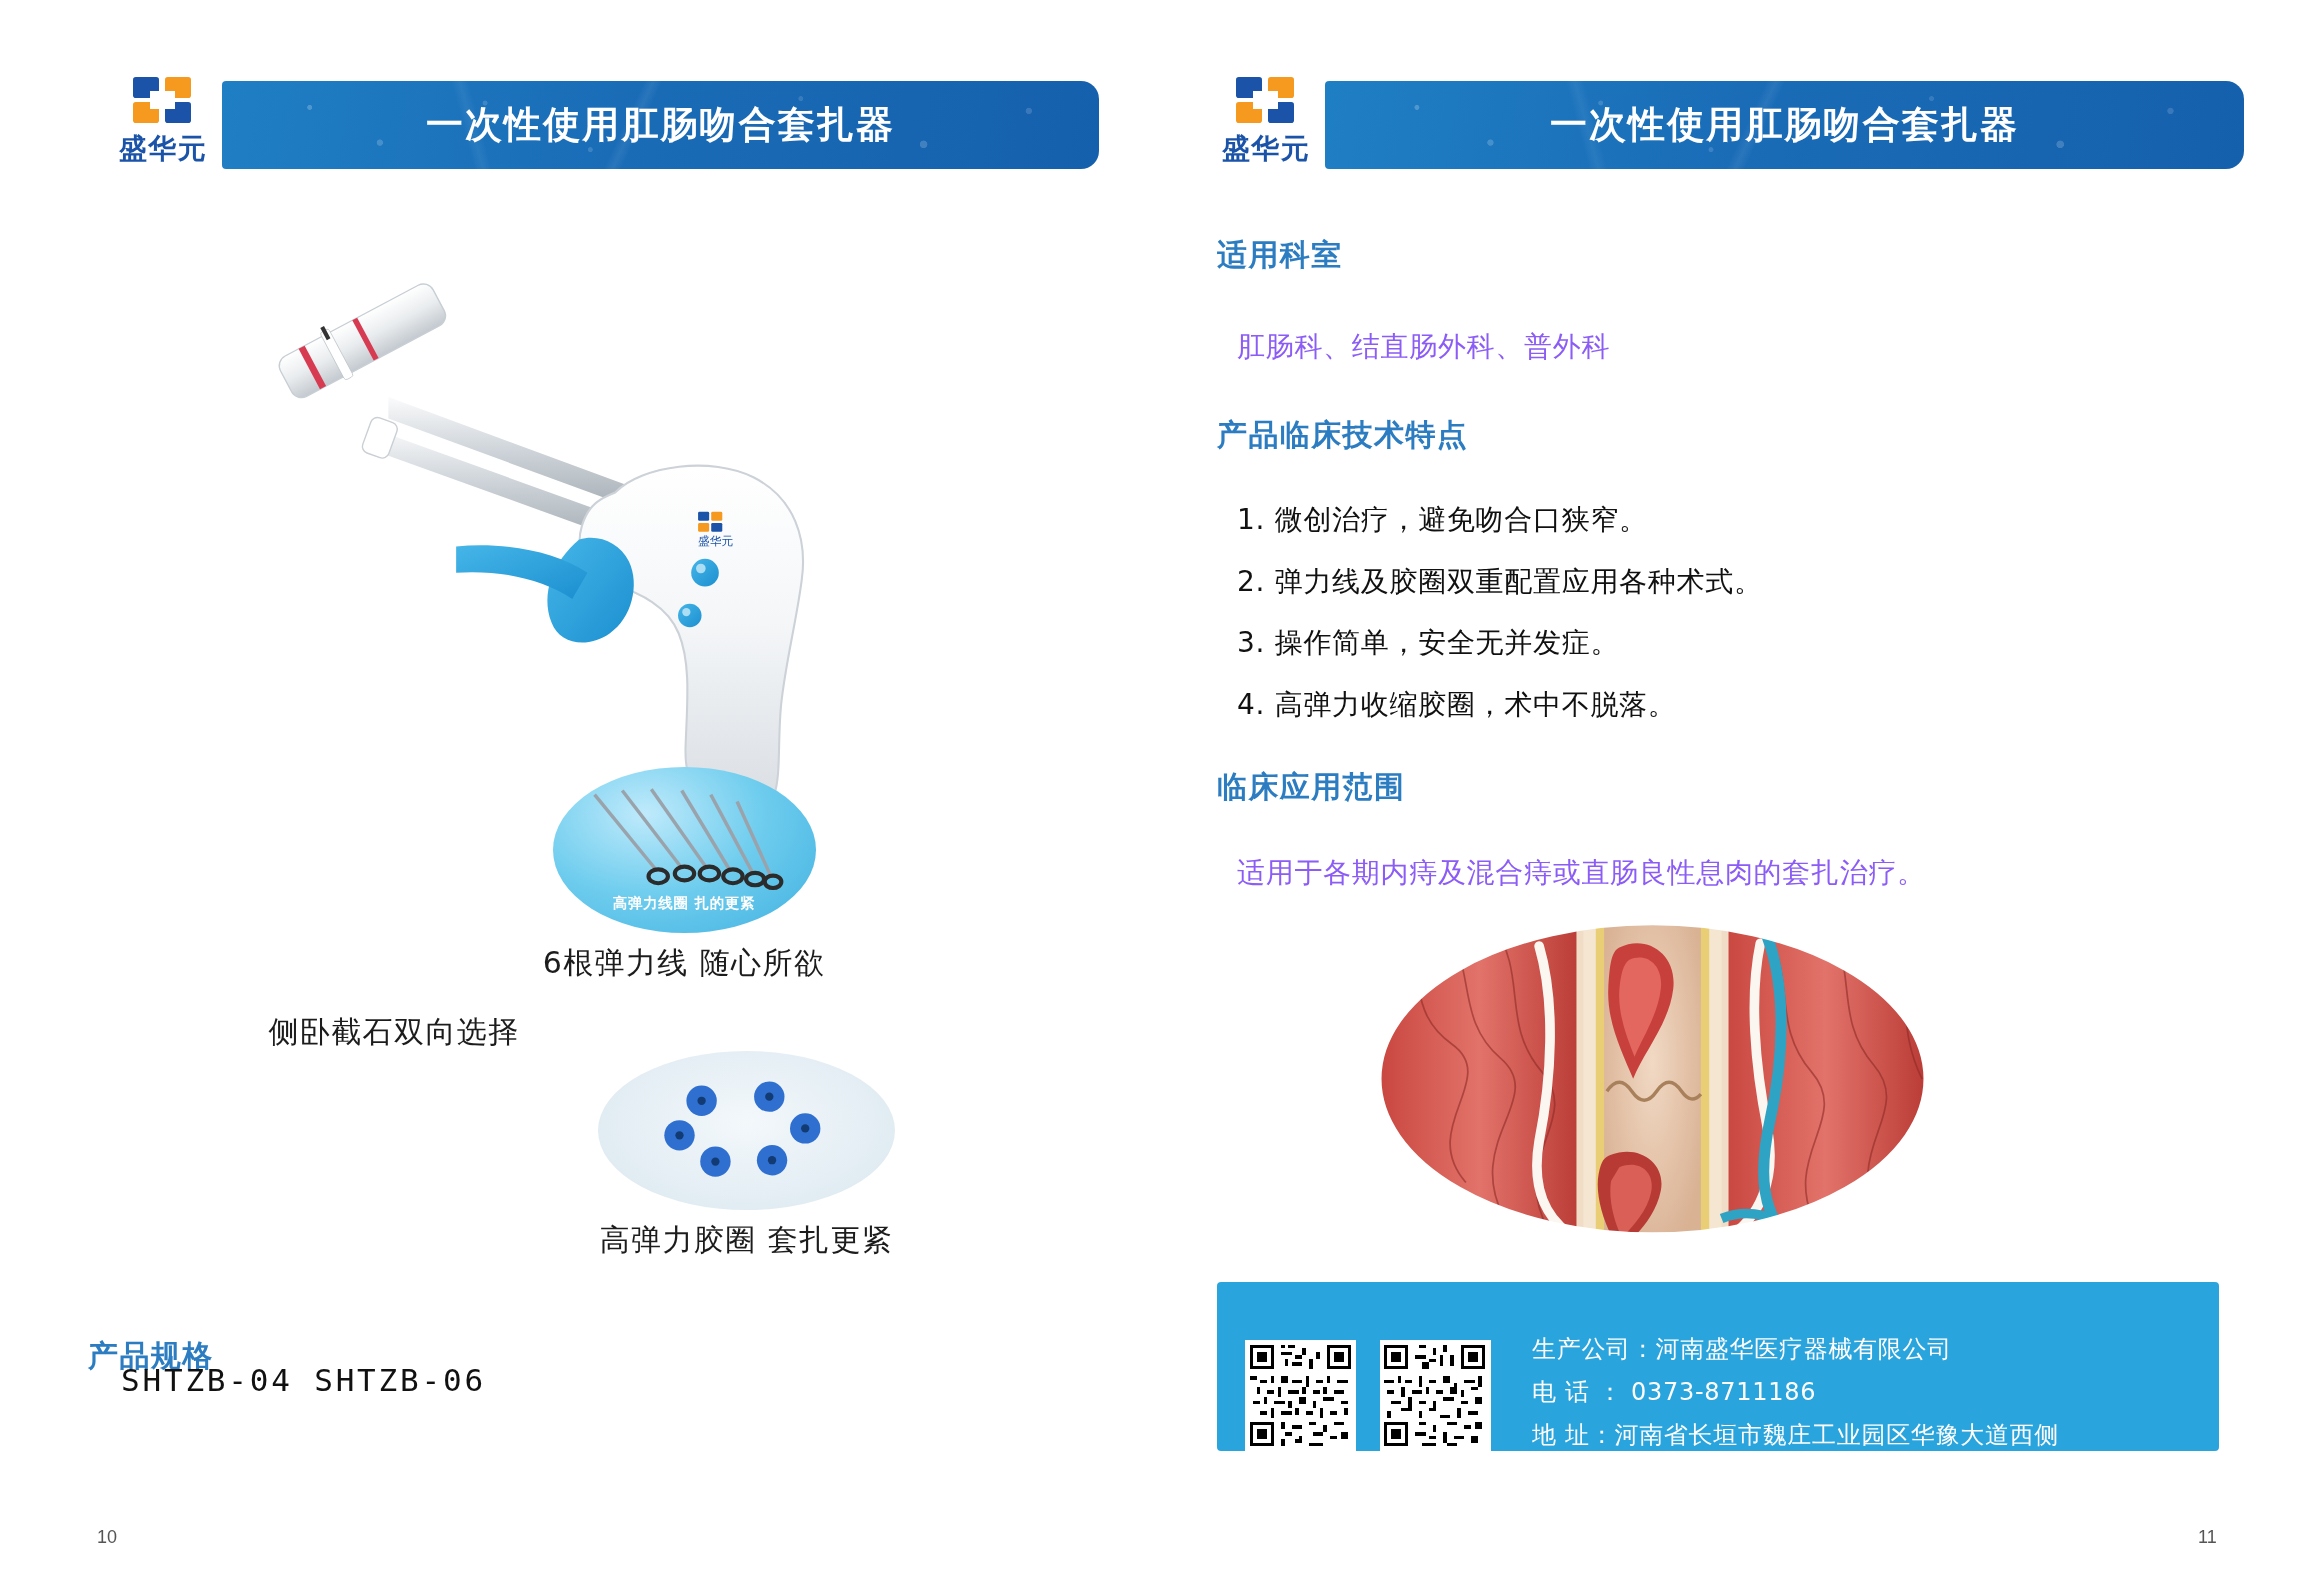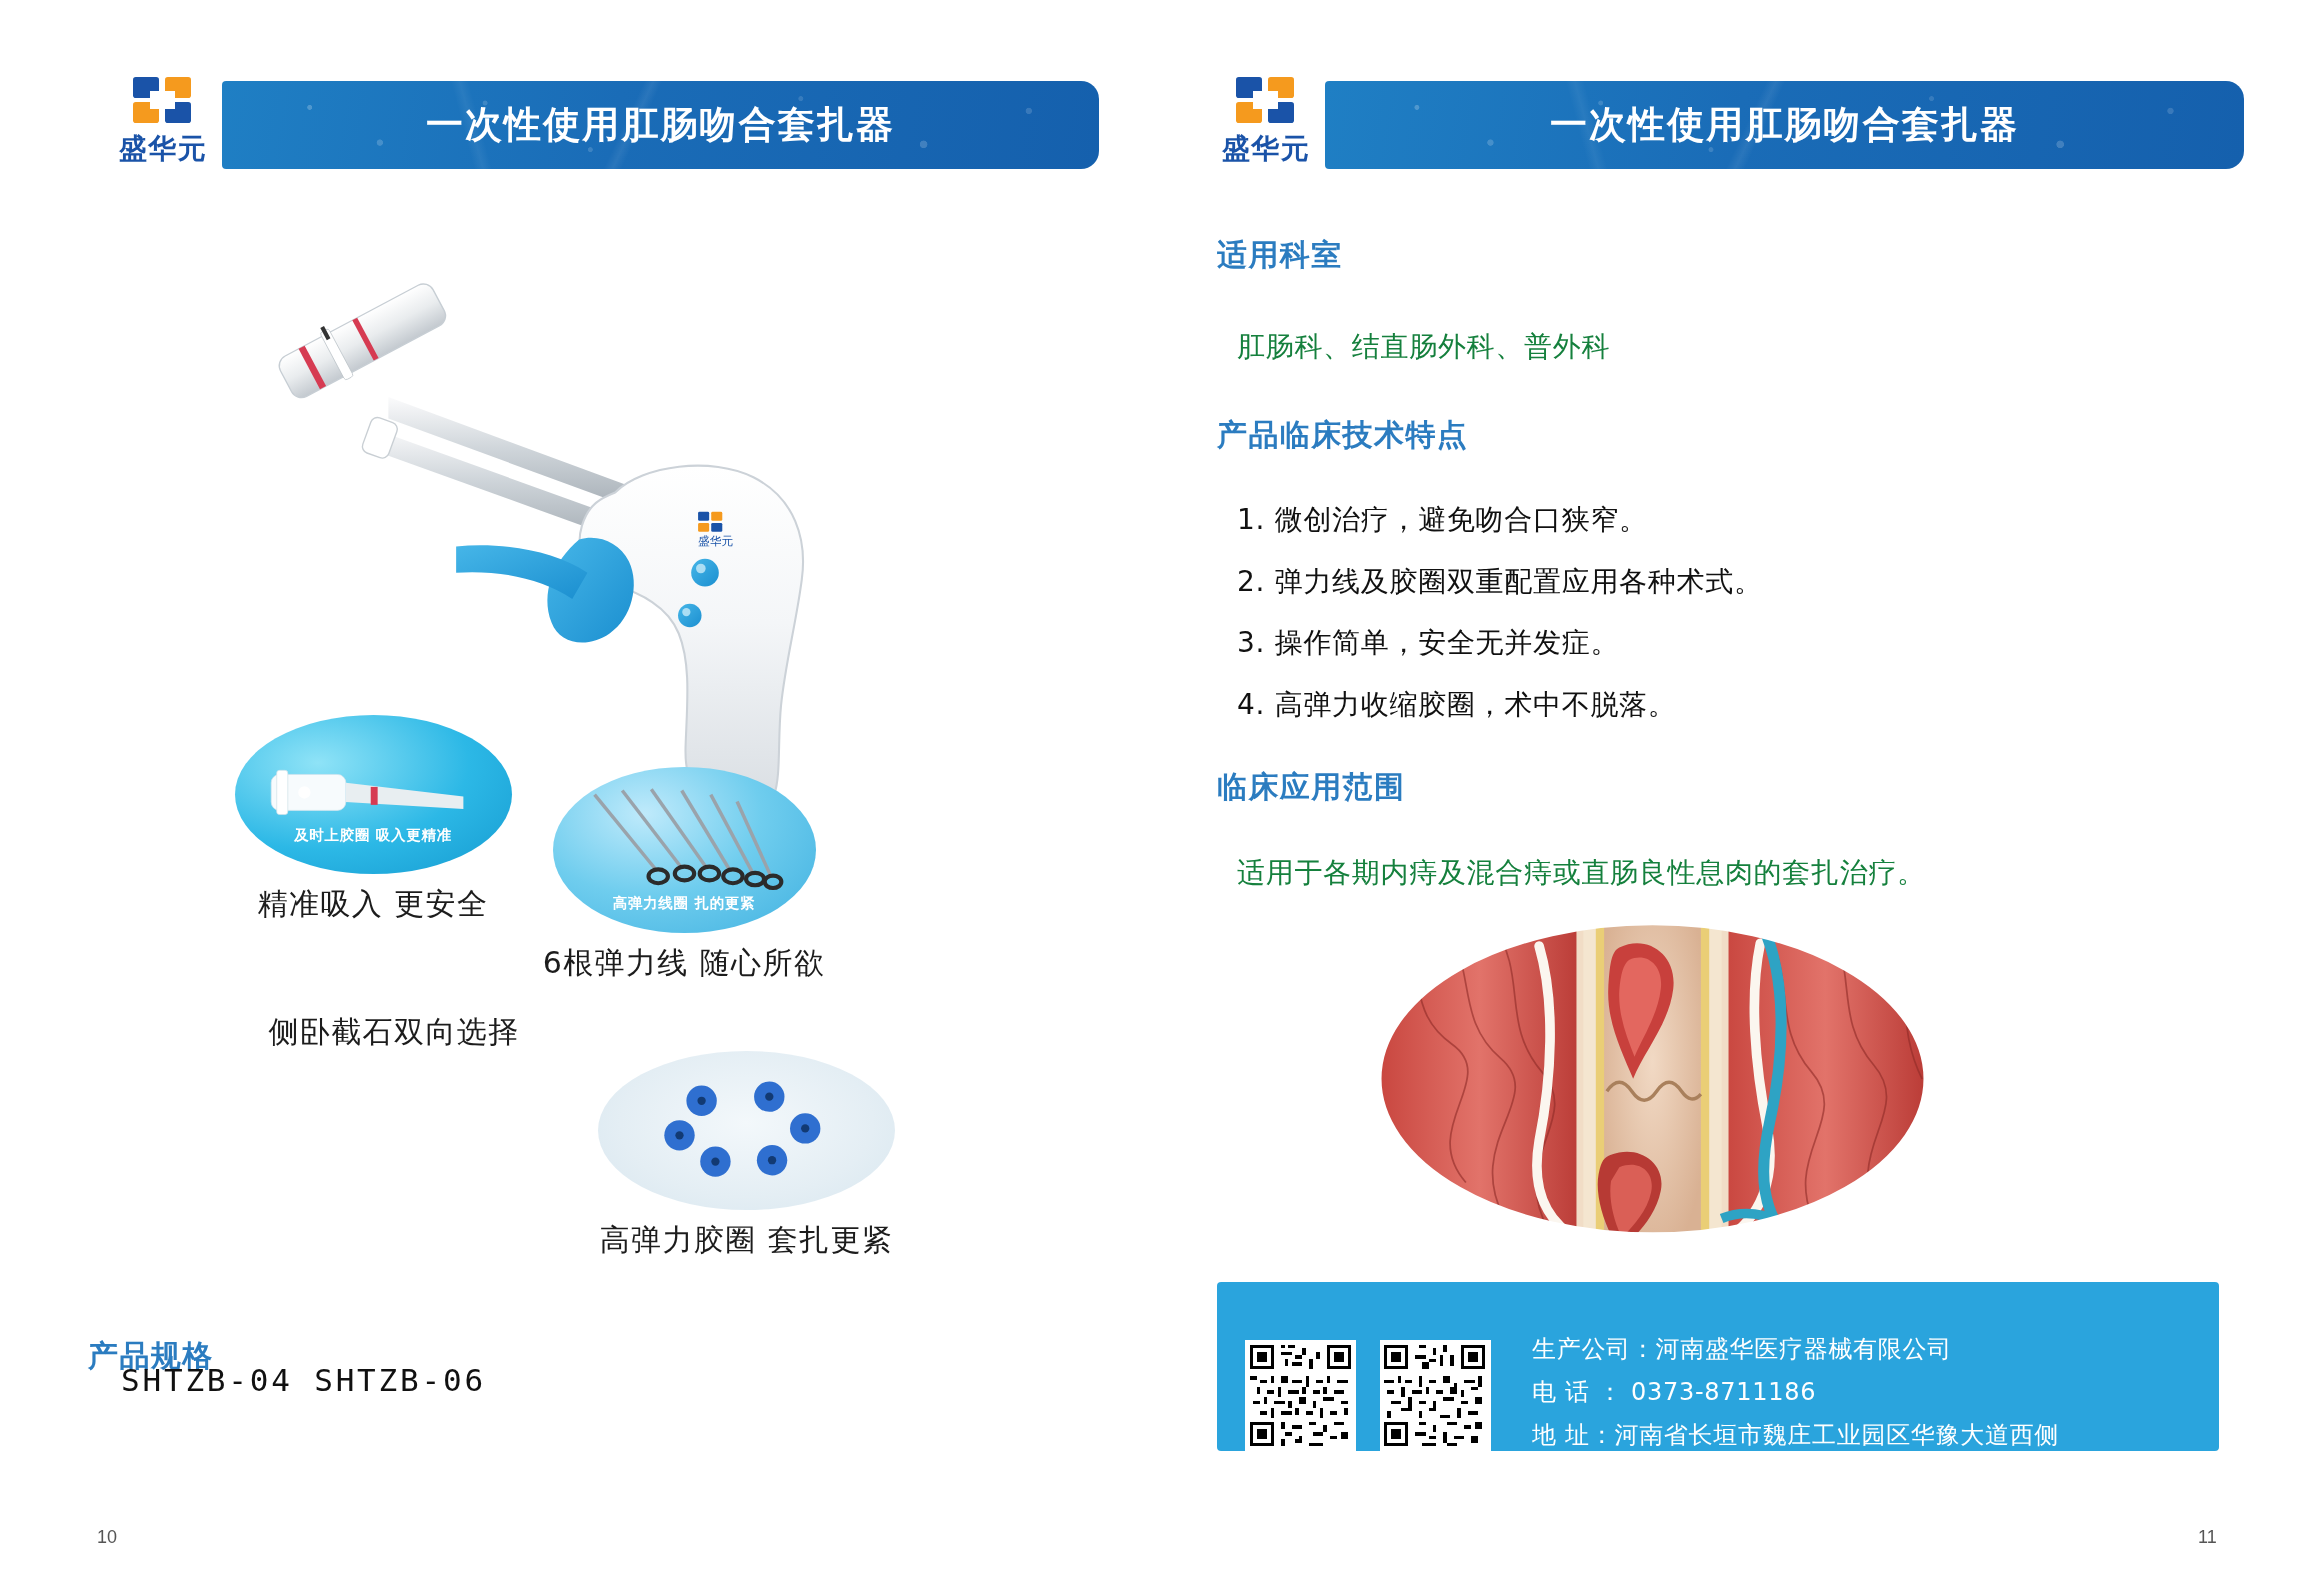--- a/index.html
+++ b/index.html
@@ -86,21 +86,21 @@
     position: absolute; bottom: 36px; font-size: 18px; color: #555;
     font-family: "Liberation Sans", sans-serif;
   }
 
   
   .rheading {
     position: absolute; font-size: 30px; font-weight: bold; color: #2b7cc0;
     font-family: "DejaVu Sans", "Liberation Sans", sans-serif; letter-spacing: 1.4px;
   }
   .rtext {
-    position: absolute; font-size: 28px; color: #15803d; letter-spacing: 0.7px;
+    position: absolute; font-size: 28px; color: #8b5cf6; letter-spacing: 0.7px;
     font-family: "DejaVu Sans", "Liberation Sans", sans-serif;
   }
   .rlist { position: absolute; left: 1237px; width: 899px; }
   .rlist-item {
     font-size: 28px; color: #111; margin-bottom: 23.5px; letter-spacing: 0.7px;
     font-family: "DejaVu Sans", "Liberation Sans", sans-serif;
   }
 
   .anatomy { position: absolute; left: 1376px; top: 906px; width: 553px; height: 346px; }
 
@@ -205,33 +205,20 @@
         <path d="M508 420 C 470 452, 452 498, 468 540 C 480 572, 520 578, 552 556
                  C 584 534, 596 486, 580 452 C 566 424, 536 412, 508 420 Z" fill="url(#blueG)"></path>
         <path d="M330 430 C 400 424, 470 436, 520 468 L 498 506 C 452 476, 392 464, 330 468 Z" fill="url(#blueG)"></path>
 
         <path d="M745 815 C 760 840, 772 862, 768 890 L 742 930 L 700 924 L 712 880 C 716 856, 716 834, 706 812 Z" fill="url(#blueG)"></path>
         <rect x="702" y="886" width="62" height="12" rx="6" fill="#3fa9dd"></rect>
         <rect x="700" y="906" width="58" height="12" rx="6" fill="#3fa9dd"></rect>
       </svg>
     </div>
 
-    <div class="feature" style="left:228px; top:715px; width:290px;">
-      <div class="oval" style="width:277px;height:159px;margin:0 auto;background:radial-gradient(ellipse at 30% 30%, #8fe3f7 0%, #2cb8e6 55%, #159ad0 100%);">
-        <svg viewBox="0 0 400 230" style="position:absolute;inset:0;width:100%;height:100%">
-          <rect x="52" y="86" width="108" height="52" rx="12" fill="#f7fbfd" stroke="#d3e4ec"></rect>
-          <rect x="60" y="80" width="16" height="64" rx="4" fill="#ffffff" stroke="#cfe0e8"></rect>
-          <path d="M160 98 L330 118 L330 136 L160 126 Z" fill="#e8eef1"></path>
-          <rect x="196" y="104" width="10" height="26" fill="#d63b52"></rect>
-          <circle cx="100" cy="112" r="9" fill="#ffffff" opacity=".9"></circle>
-        </svg>
-        <div class="oval-cap">及时上胶圈 吸入更精准</div>
-      </div>
-      <div class="feature-label">精准吸入  更安全</div>
-    </div>
 
     <div class="feature" style="left:525px; top:767px; width:318px;">
       <div class="oval" style="width:263px;height:166px;margin:0 auto;background:radial-gradient(ellipse at 35% 28%, #bfeafb 0%, #6fcdee 48%, #3fb0e0 100%);">
         <svg viewBox="0 0 380 240" style="position:absolute;inset:0;width:100%;height:100%">
           <g stroke="#9aa3ab" stroke-width="5" fill="none">
             <path d="M60 40 L150 150"></path>
               <path d="M100 34 L186 146"></path>
             <path d="M142 32 L222 146"></path>
               <path d="M186 34 L256 150"></path>
             <path d="M228 40 L288 152"></path>

